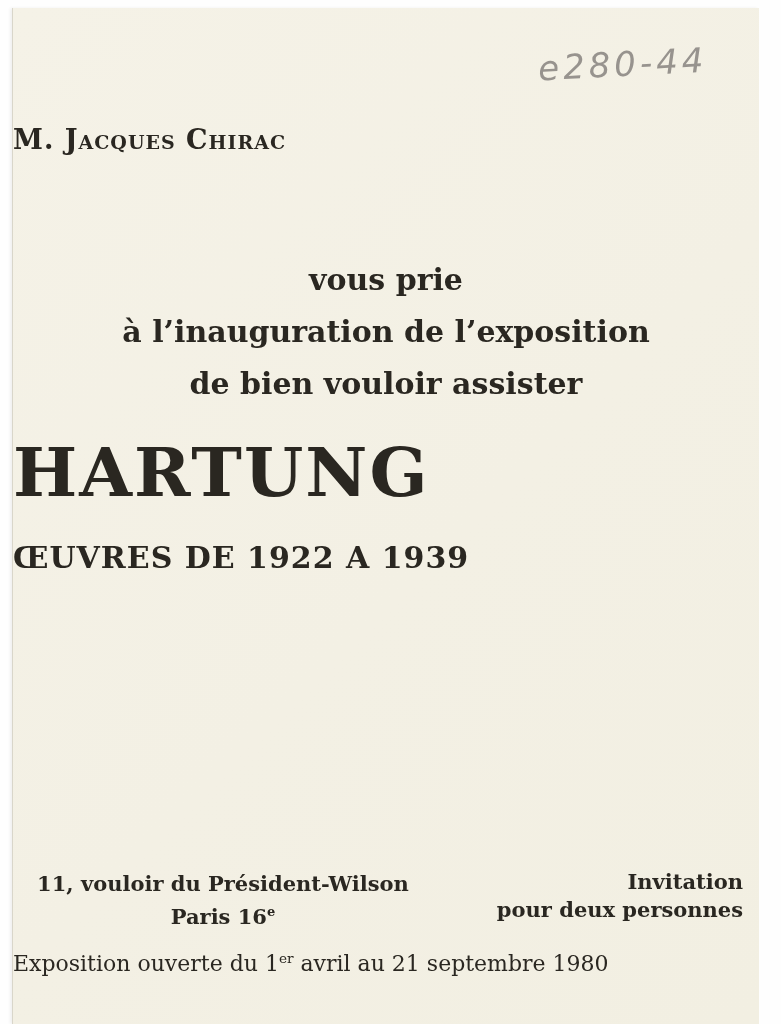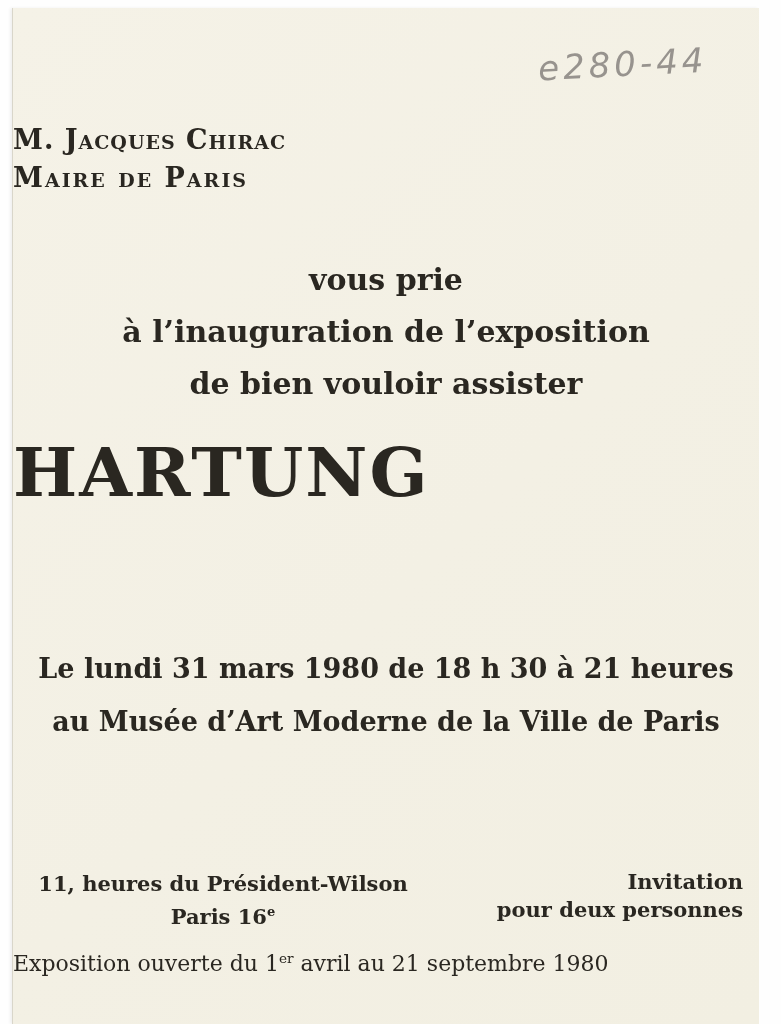--- a/index.html
+++ b/index.html
@@ -110,38 +110,34 @@
 </head>
 <body>
 
 <div class="page">
   <div class="card">
 
     <div class="handwriting">e280-44</div>
 
     <div class="center-line host-line1">M. Jacques Chirac</div>
 
-    <div class="center-line host-line2">Maire de Paris</div>
 
     <div class="invite-block">
       <div>vous prie</div>
       <div>à l’inauguration de l’exposition</div>
       <div>de bien vouloir assister</div>
     </div>
 
     <div class="center-line artist-title">HARTUNG</div>
 
+    <div class="center-line artist-subtitle">ŒUVRES DE 1922 A 1939</div>
 
-    <div class="event-block">
-      <div>Le lundi 31 mars 1980 de 18 h 30 à 21 heures</div>
-      <div>au Musée d’Art Moderne de la Ville de Paris</div>
-    </div>
 
     <div class="footer-address">
-      <div>11, heures du Président-Wilson</div>
+      <div>11, vouloir du Président-Wilson</div>
       <div><span>Paris 16</span><sup>e</sup></div>
     </div>
 
     <div class="footer-invitation">
       <div>Invitation</div>
       <div>pour deux personnes</div>
     </div>
 
     <div class="center-line expo-line"><span>Exposition ouverte du 1</span><sup>er</sup><span> avril au 21 septembre 1980</span></div>
 

